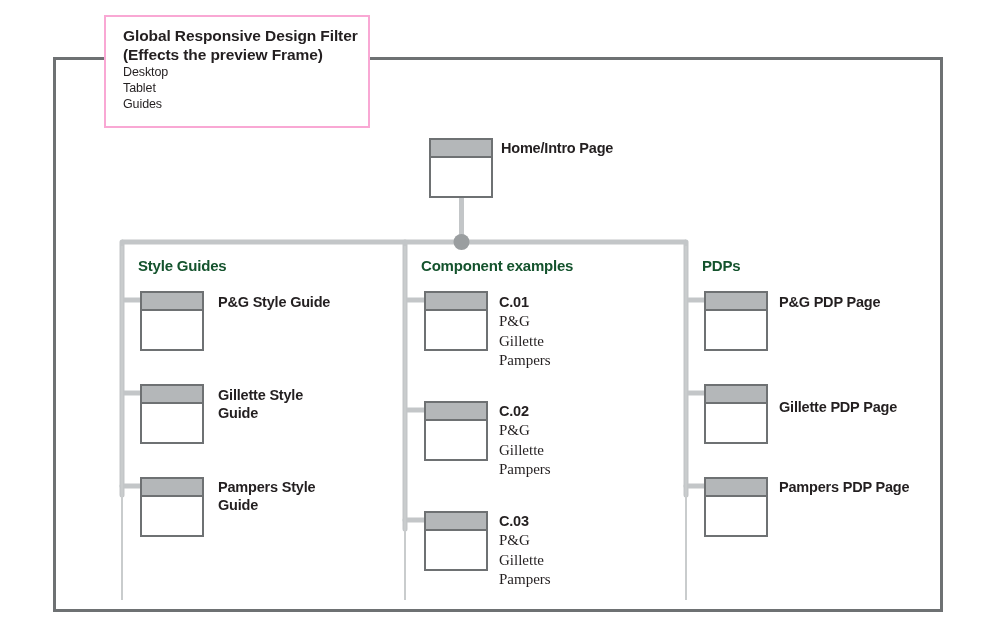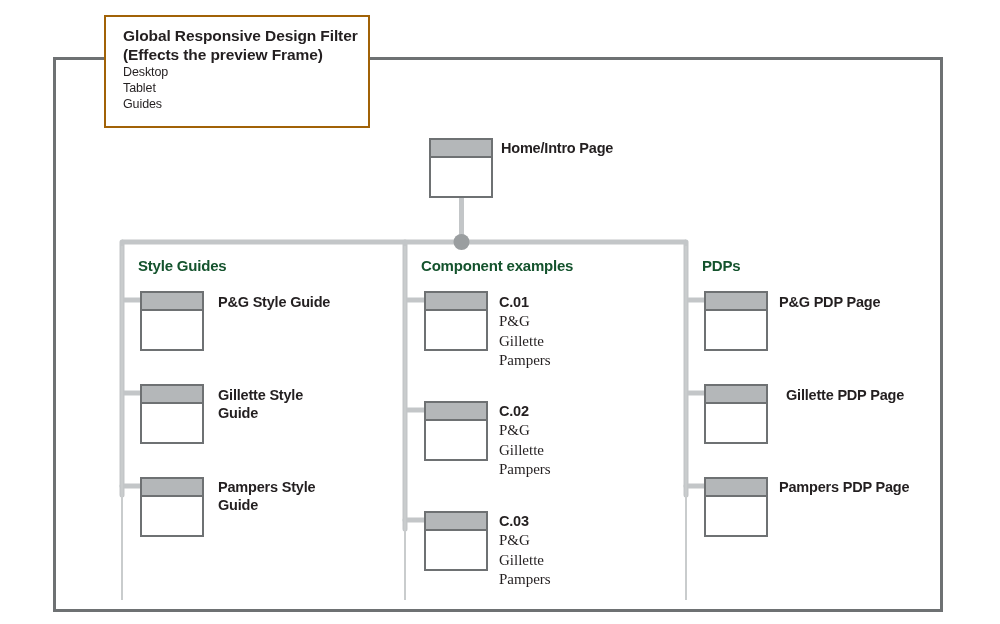--- a/index.html
+++ b/index.html
@@ -33,21 +33,21 @@
   }
 
   
   .filter-box {
     position: absolute;
     left: 104px;
     top: 15px;
     width: 266px;
     height: 113px;
     background: #ffffff;
-    border: 2px solid #a16207;
+    border: 2px solid #f9a8d4;
     box-sizing: border-box;
     padding: 9px 0 16px 17px;
   }
   .filter-title {
     font-size: 15.5px;
     font-weight: bold;
     color: #231f20;
     line-height: 19px;
     letter-spacing: -0.1px;
   }
@@ -224,21 +224,21 @@
   <div class="node" style="left:704px; top:291px;">
     <div class="band"></div>
     <div class="body"></div>
   </div>
   <div class="node-label w-wide" style="left:779px; top:293px;">P&amp;G PDP Page</div>
 
   <div class="node" style="left:704px; top:384px;">
     <div class="band"></div>
     <div class="body"></div>
   </div>
-  <div class="node-label w-wide" style="left:779px; top:386px;margin-left:7px;">Gillette PDP Page</div>
+  <div class="node-label w-wide" style="left:779px; top:398px;">Gillette PDP Page</div>
 
   <div class="node" style="left:704px; top:477px;">
     <div class="band"></div>
     <div class="body"></div>
   </div>
   <div class="node-label w-wide" style="left:779px; top:478px;">Pampers PDP Page</div>
 
 </div>
 
 </body></html>

